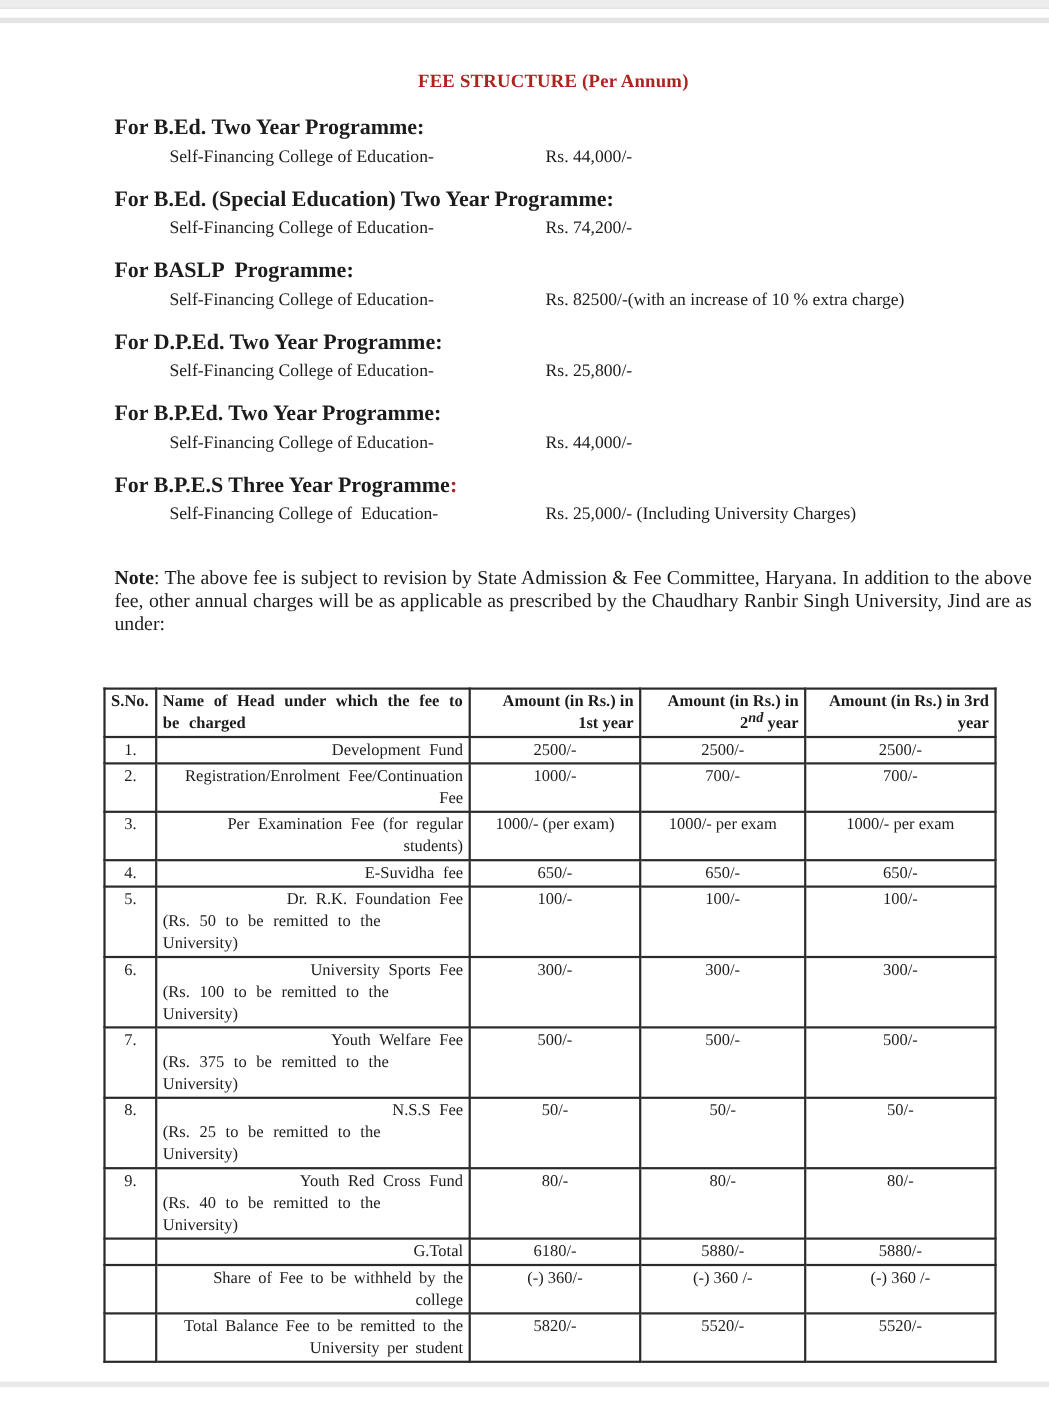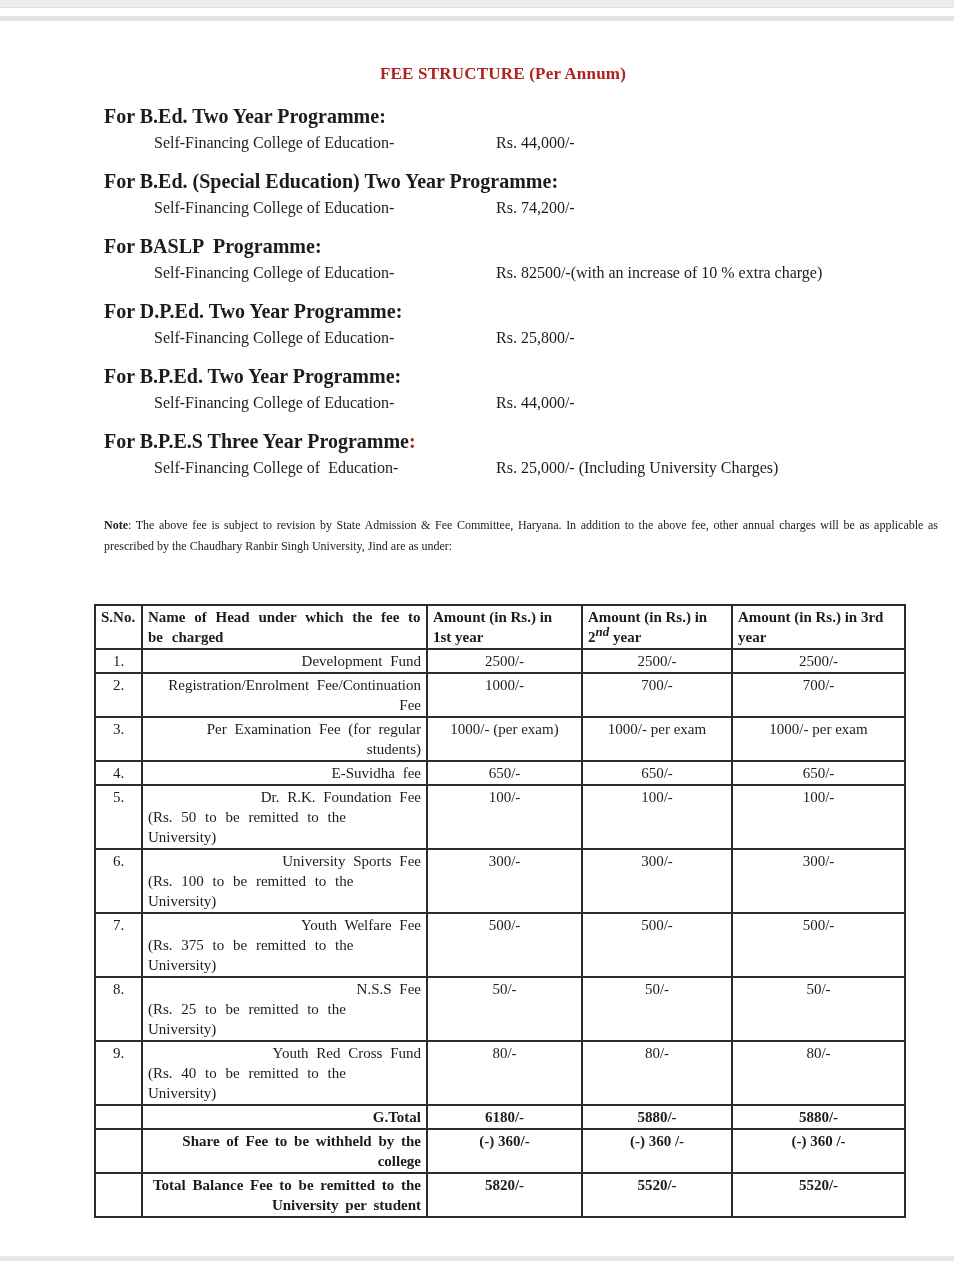--- a/index.html
+++ b/index.html
@@ -34,21 +34,21 @@
     line-height:20px;
     white-space:pre-wrap;
   }
   .prog-heading .red-colon { color:#b02121; }
   .prog-line { display:flex; margin-left:128px; font-size:16px; line-height:20px; }
   .prog-label { width:342px; flex:none; white-space:pre-wrap; }
   .prog-amount { flex:1; }
 
   .note-para {
     margin:37px 42px 0 78px;
-    font-size:12px;
+    font-size:18px;
     line-height:21px;
     text-align:justify;
   }
   .note-para .note-label { font-weight:bold; }
 
   table.fee-table {
     position:relative;
     margin:47px 0 0 68px;
     width:810px;
     border-collapse:collapse;
@@ -62,30 +62,30 @@
     line-height:20px;
     font-weight:normal;
   }
   .fee-table th { font-weight:bold; }
   .col-sno   { width:47px; }
   .col-name  { width:285px; }
   .col-y1    { width:155px; }
   .col-y2    { width:150px; }
   .col-y3    { width:173px; }
 
-  .th-center { text-align:left; }
+  .th-center { text-align:right; }
   .th-name { text-align:left; word-spacing:5px; }
   .th-sno { text-align:left; padding-left:2px; }
   sup { font-size:13px; vertical-align:super; line-height:0;font-style:italic; }
 
   .cell-sno { text-align:center; }
   .cell-name { text-align:right; word-spacing:4px; }
   .cell-detail { word-spacing:5px; }
   .cell-amt { text-align:center; }
-  tr.total-row td { font-weight:bold; }
+  tr.total-row td { font-weight:normal; }
   tr.total-row .cell-name { word-spacing:3px; }
 </style>
 </head>
 <body>
 
 <div class="top-band1"></div>
 <div class="top-band2"></div>
 <div class="bottom-band"></div>
 
 <div class="content">

